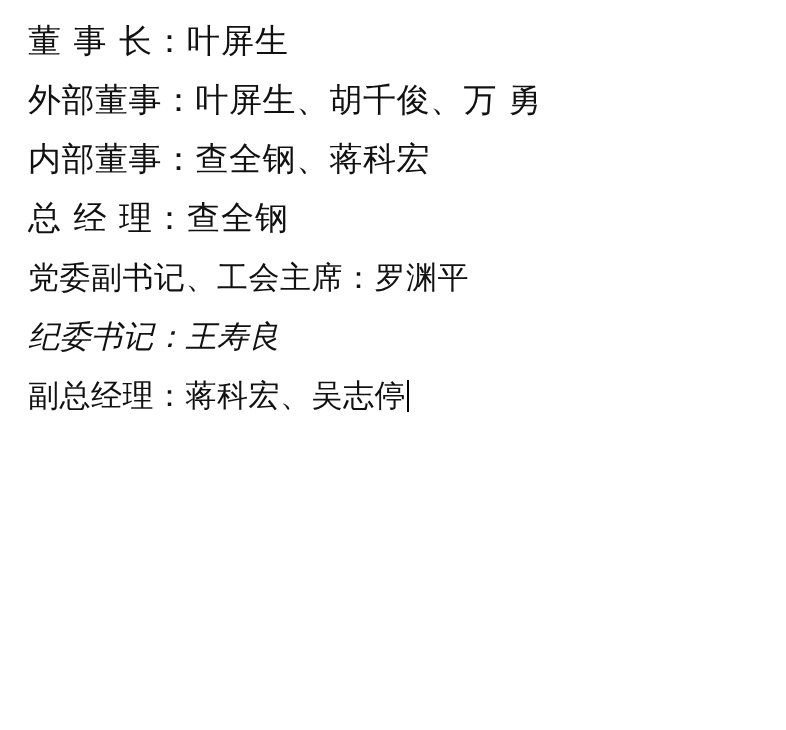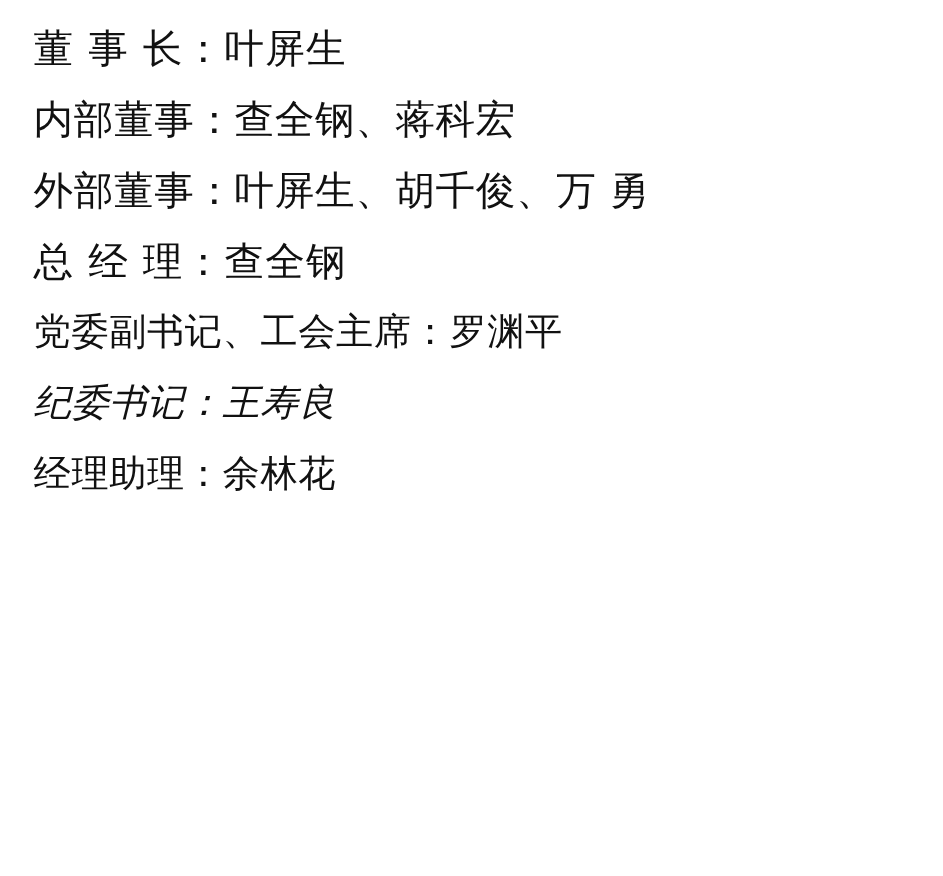--- a/index.html
+++ b/index.html
@@ -66,40 +66,40 @@
 </head>
 <body>
 
 <div class="page">
   <div class="roster">
 
     <div class="roster-line l0">
       <span class="line-text">董 事 长：叶屏生</span>
     </div>
 
+    <div class="roster-line l2">
+      <span class="line-text">外部董事：叶屏生、胡千俊、万 勇</span>
+    </div>
+
     <div class="roster-line l1">
       <span class="line-text">内部董事：查全钢、蒋科宏</span>
-    </div>
-
-    <div class="roster-line l2">
-      <span class="line-text">外部董事：叶屏生、胡千俊、万 勇</span>
     </div>
 
     <div class="roster-line l3">
       <span class="line-text">总 经 理：查全钢</span>
     </div>
 
     <div class="roster-line l4">
       <span class="line-text">党委副书记、工会主席：罗渊平</span>
     </div>
 
     <div class="roster-line l5">
       <span class="line-text">纪委书记：王寿良</span>
     </div>
 
+    <div class="roster-line l6">
+      <span class="line-text">副总经理：蒋科宏、吴志停</span><span class="caret"></span>
+    </div>
 
-    <div class="roster-line l7">
-      <span class="line-text">经理助理：余林花</span>
-    </div>
 
 
   </div>
 </div>
 
 </body></html>

